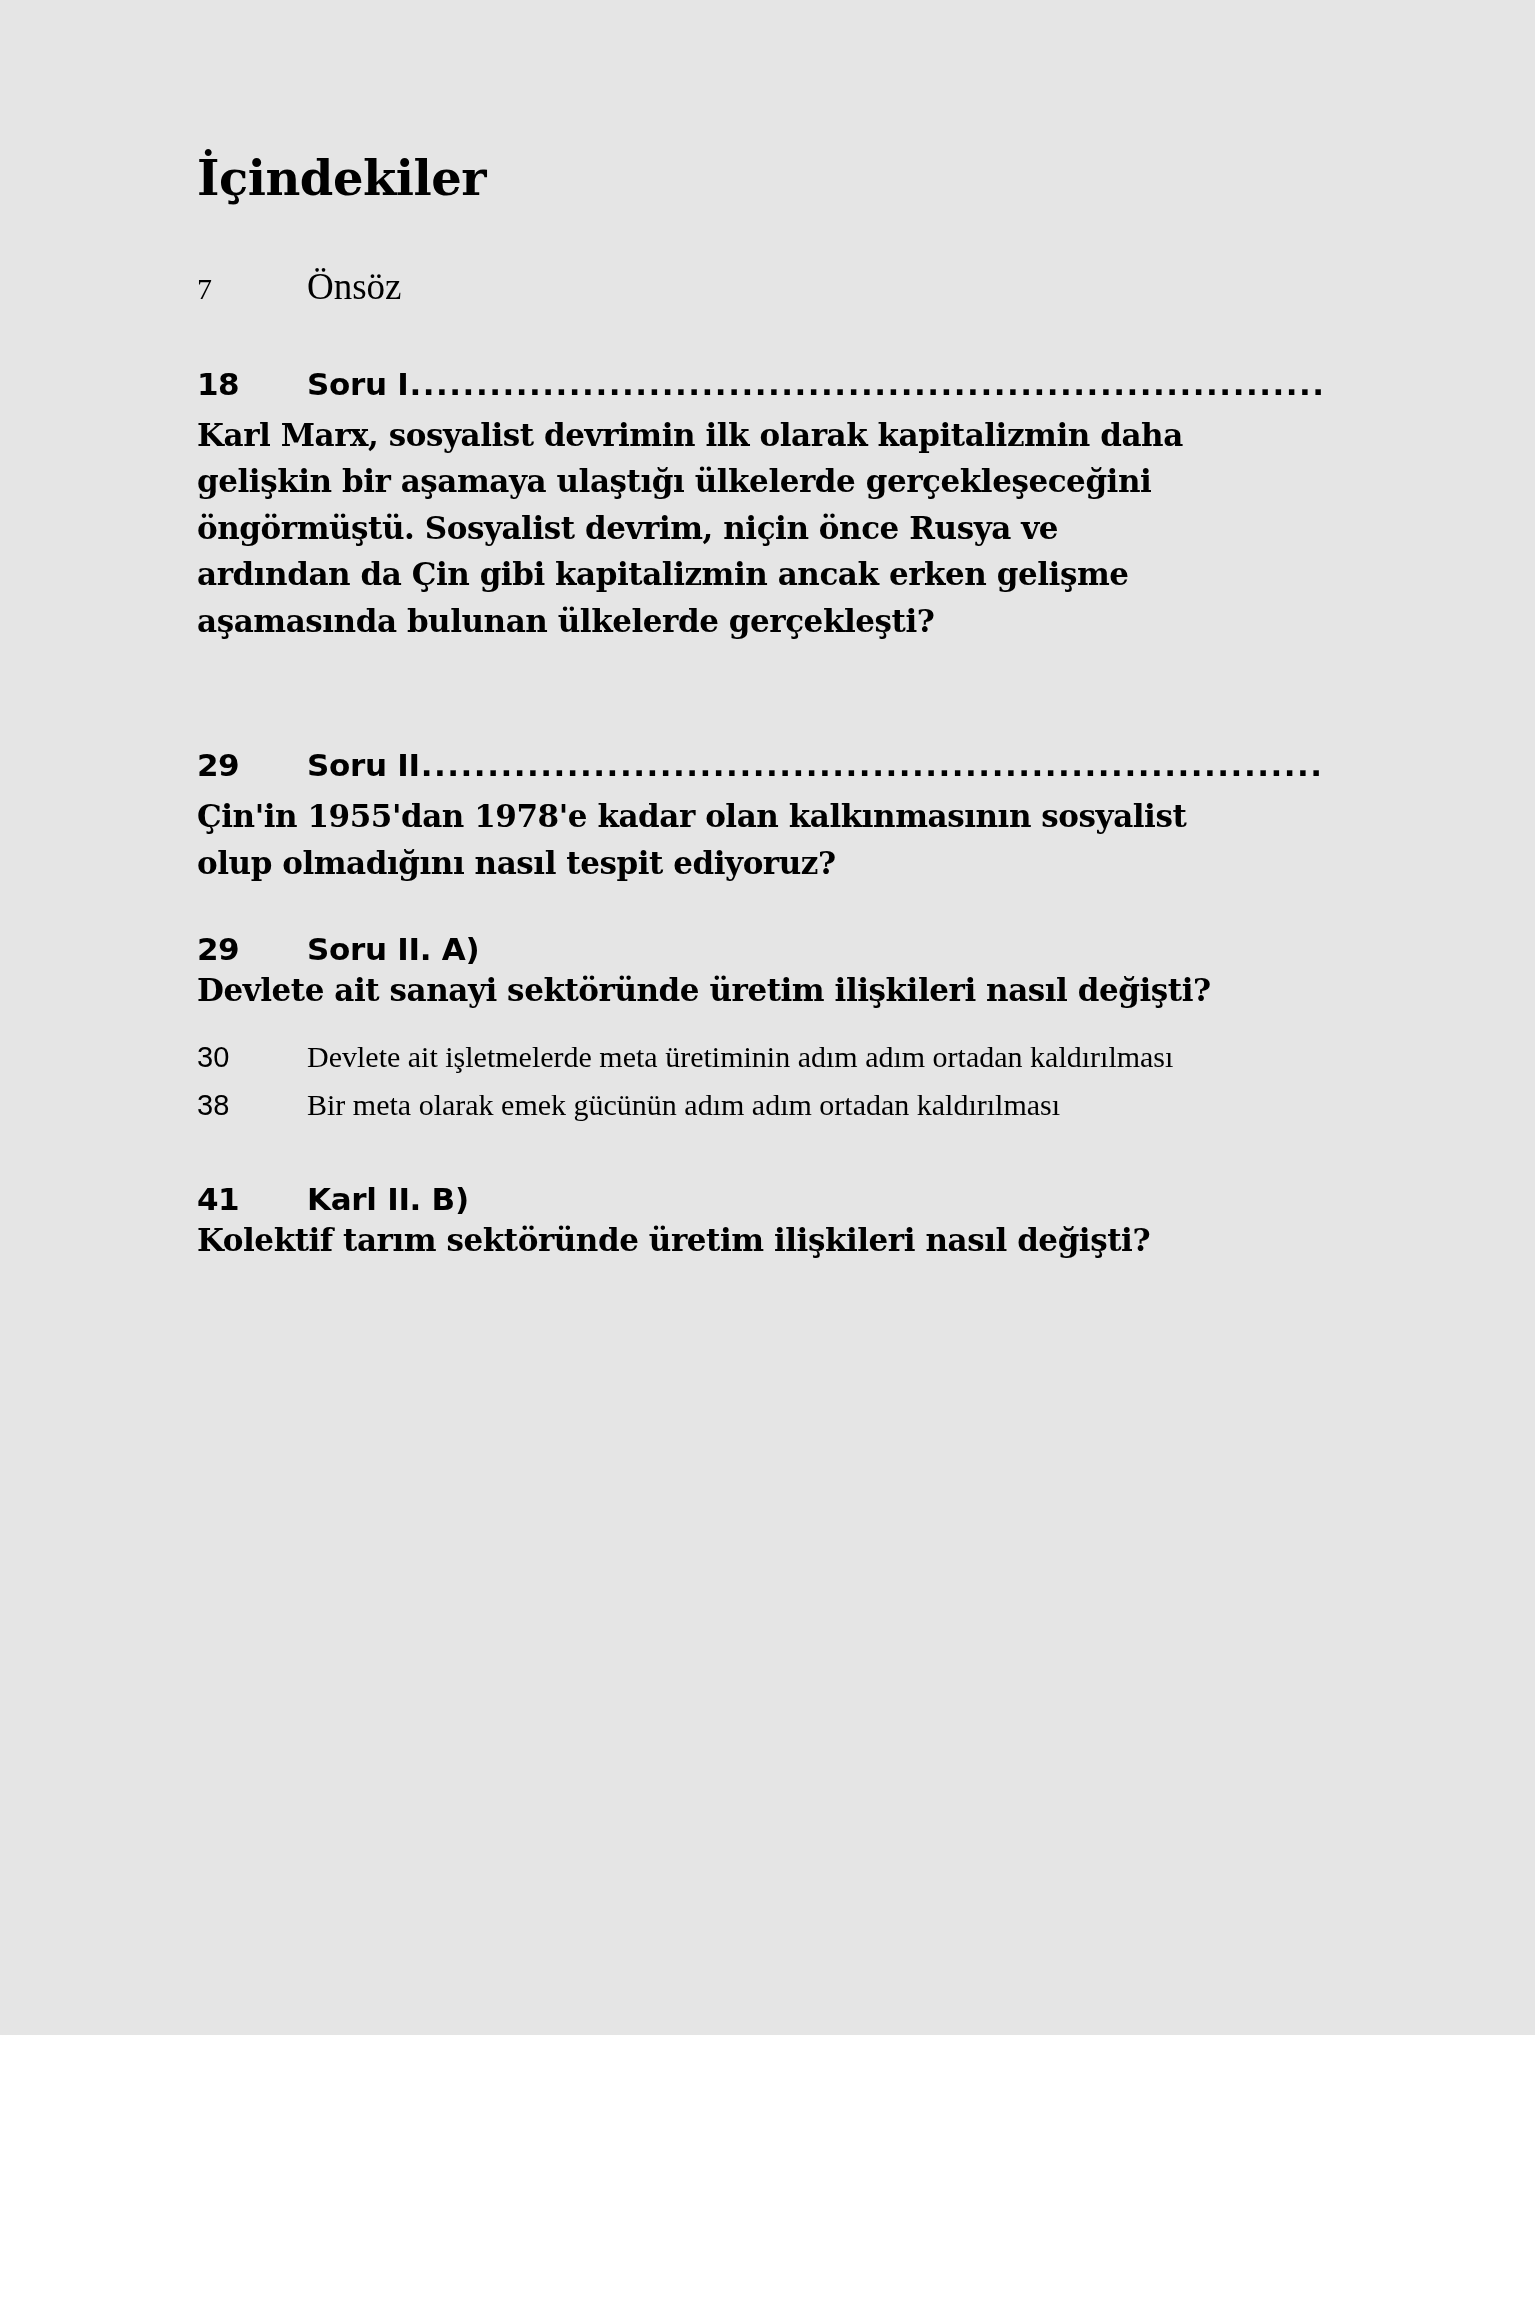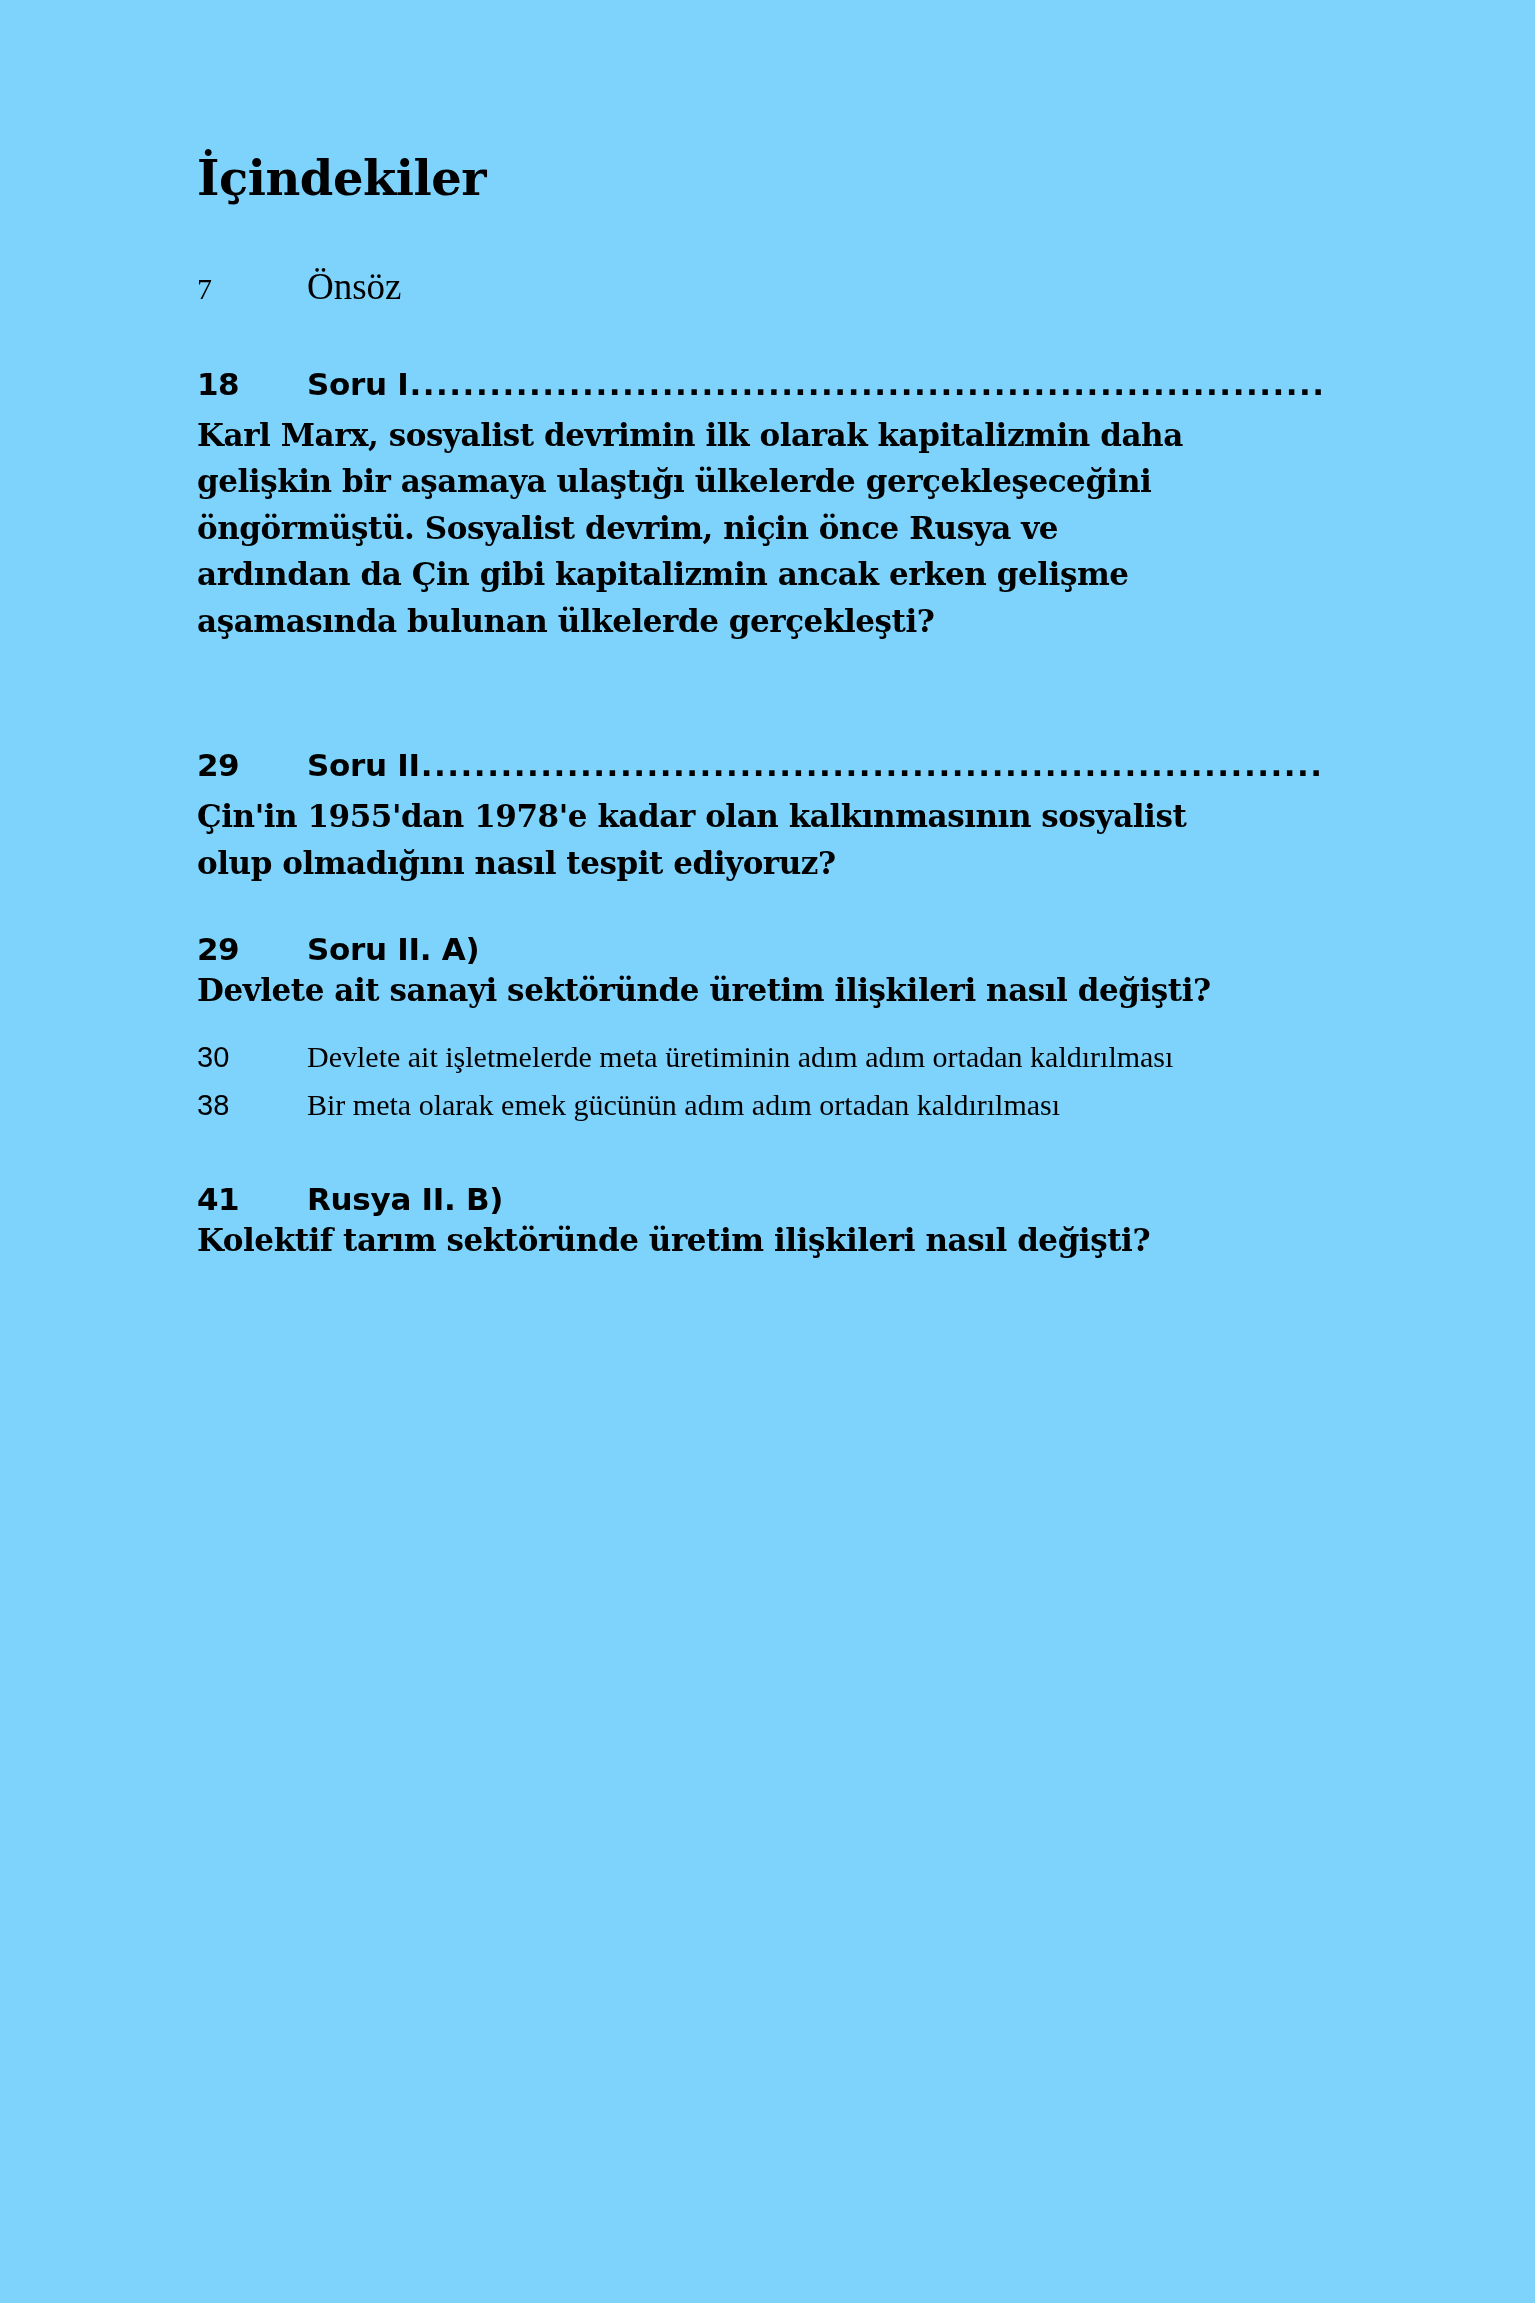--- a/index.html
+++ b/index.html
@@ -5,22 +5,22 @@
 <style>
   html, body {
     margin: 0;
     padding: 0;
     background: #ffffff;
   }
 
   .page {
     position: relative;
     width: 1535px;
-    height: 2303px;
-    background: #7dd3fc;
+    height: 2035px;
+    background: #e5e5e5;
     box-sizing: border-box;
     overflow: hidden;
     font-family: "Liberation Serif", "DejaVu Serif", serif;
     color: #000000;
   }
 
   .content {
     position: absolute;
     left: 197px;
     top: 0;
@@ -230,20 +230,20 @@
           <span class="text justify">Bir meta olarak emek gücünün adım adım ortadan kaldırılması</span>
         </div>
 
       </div>
     </div>
 
     <div class="question-block">
       <div class="q-head">
         <span class="num">41</span>
         <span class="title-wrap">
-          <span class="q-label">Rusya II. B)</span>
+          <span class="q-label">Karl II. B)</span>
         </span>
       </div>
       <div class="q-body subhead">Kolektif tarım sektöründe üretim ilişkileri nasıl değişti?</div>
     </div>
 
   </div>
 </div>
 
 </body></html>

